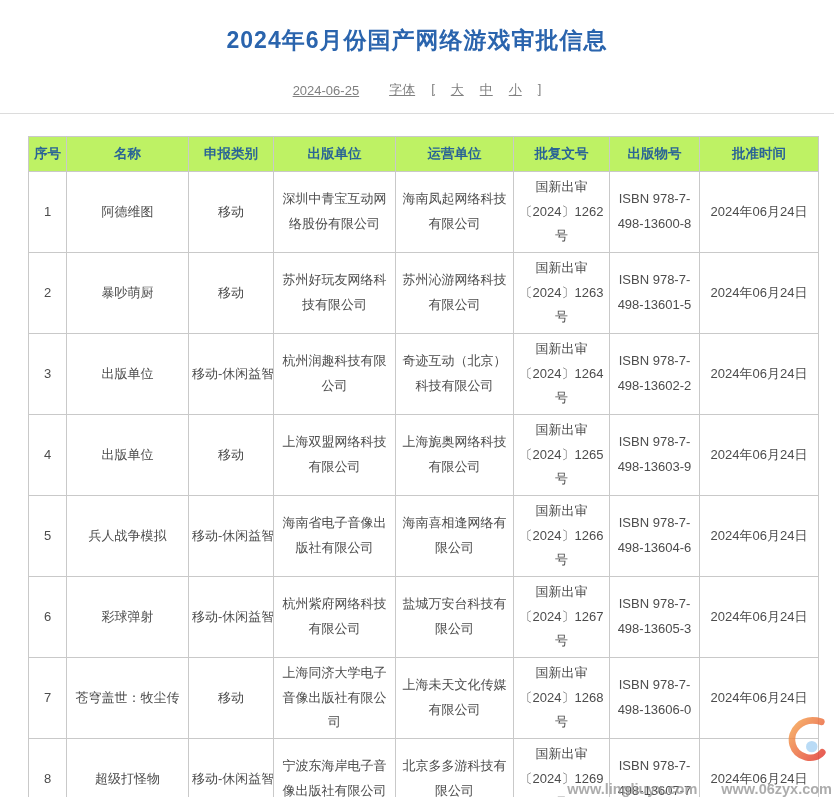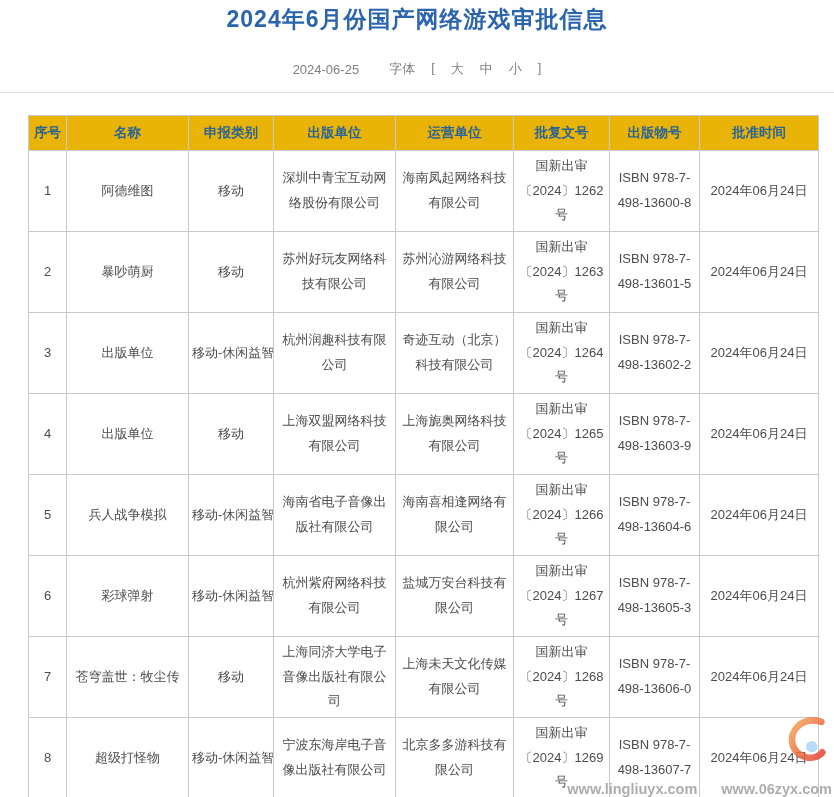--- a/index.html
+++ b/index.html
@@ -2,40 +2,40 @@
 <html><head>
 <meta charset="utf-8">
 <style>
   html,body { margin:0; padding:0; }
   body {
     width:834px; height:797px; overflow:hidden; position:relative;
     background:#ffffff;
     font-family:"Liberation Sans","DejaVu Sans",sans-serif;
   }
   .page-title {
-    margin-top:4px; text-align:center;
+    margin-top:25px; text-align:center;
     color:#2a64ad; font-size:23px; font-weight:bold; letter-spacing:1px;
   }
   .meta-line {
     margin-top:25px; display:flex; justify-content:center; align-items:center;
-    gap:30px; color:#808080; font-size:13px;
+    gap:30px; color:#808080; font-size:13px;text-decoration:underline;
   }
   .font-ctl { display:inline-flex; align-items:flex-start; gap:16px; }
   .font-ctl a { color:#808080; text-decoration:none; cursor:pointer; }
   .divider { margin-top:14px; border-bottom:1px solid #dcdcdc; width:100%; }
   table.approval {
     border-collapse:collapse; table-layout:fixed;
     margin:22px 0 0 28px; width:790px;
   }
   .approval th, .approval td {
     border:1px solid #c9c9c9; text-align:center; vertical-align:middle;
     padding:2px 3px; overflow:hidden;
   }
   .approval th {
-    background:#eab308; color:#2a6496;
+    background:#bef264; color:#2a6496;
     font-size:13.5px; font-weight:bold; height:30px;
   }
   .approval td {
     color:#4c4c4c; font-size:13px; line-height:1.9; height:76px;
     word-break:break-word;
   }
   .cell-category { white-space:nowrap; font-size:12.3px;border-radius:25px; }
   
   .watermark {
     position:absolute; right:2px; bottom:0; opacity:0.82;

